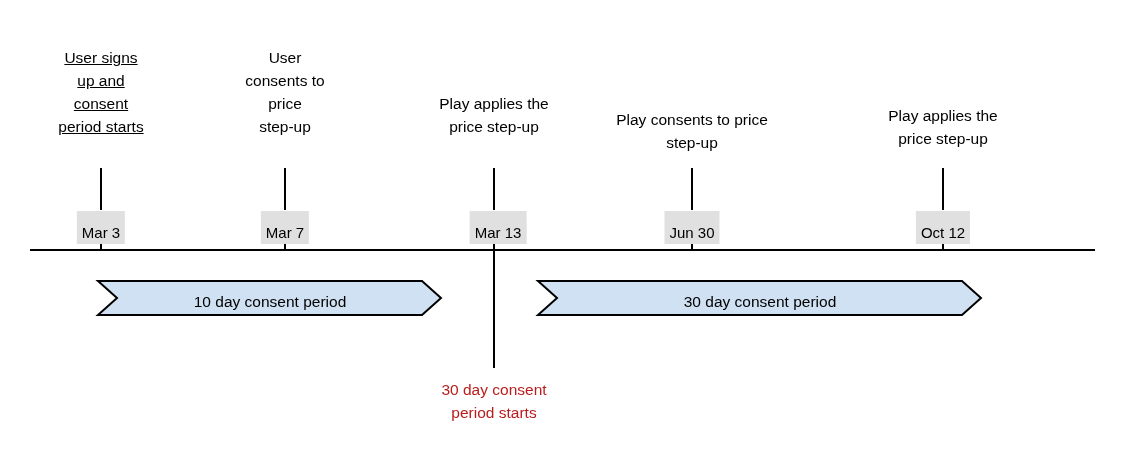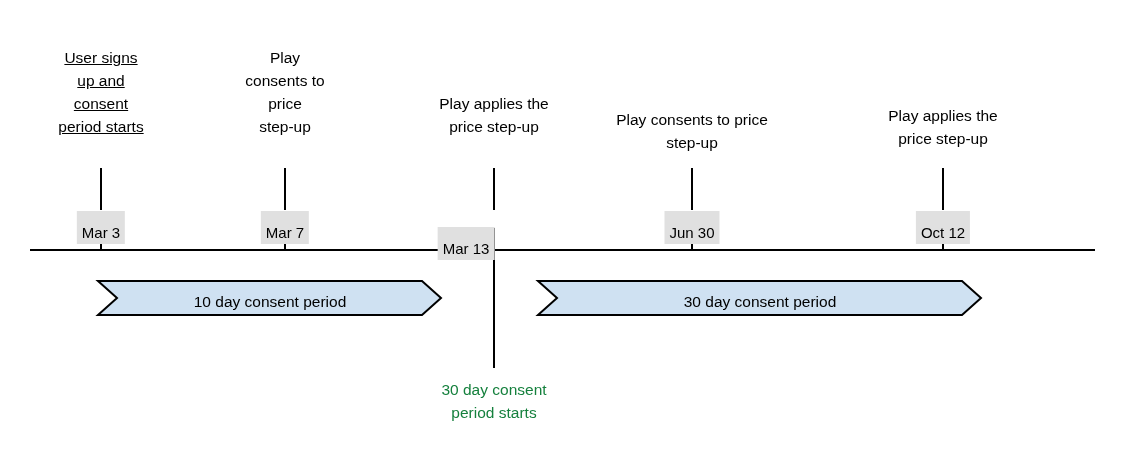--- a/index.html
+++ b/index.html
@@ -79,21 +79,21 @@
     white-space: pre-line;
     color: #000000;
   }
   .caption-bottom {
     position: absolute;
     transform: translateX(-50%);
     text-align: center;
     font-size: 15.5px;
     line-height: 23px;
     white-space: pre-line;
-    color: #15803d;
+    color: #b91c1c;
     top: 378px;
   }
 
   
   .banner {
     position: absolute;
     top: 280px;
     height: 36px;
   }
   .banner svg {
@@ -124,37 +124,37 @@
   <div class="caption" style="left:101px; top:46px;text-decoration:underline;">User signs
 up and
 consent
 period starts</div>
   <div class="event" style="left:101px;">
     <div class="tick tick-upper"></div>
     <div class="tick tick-lower"></div>
   </div>
   <div class="date-chip" style="left:101px;">Mar 3</div>
 
-  <div class="caption" style="left:285px; top:46px;">Play
+  <div class="caption" style="left:285px; top:46px;">User
 consents to
 price
 step-up</div>
   <div class="event" style="left:285px;">
     <div class="tick tick-upper"></div>
     <div class="tick tick-lower"></div>
   </div>
   <div class="date-chip" style="left:285px;">Mar 7</div>
 
   <div class="caption" style="left:494px; top:92px;">Play applies the
 price step-up</div>
   <div class="event" style="left:494px;">
     <div class="tick tick-upper"></div>
     <div class="tick tick-through"></div>
   </div>
-  <div class="date-chip" style="left:466px;margin-top:16px;">Mar 13</div>
+  <div class="date-chip" style="left:498px;">Mar 13</div>
   <div class="caption-bottom" style="left:494px;">30 day consent
 period starts</div>
 
   <div class="caption" style="left:692px; top:108px;">Play consents to price
 step-up</div>
   <div class="event" style="left:692px;">
     <div class="tick tick-upper"></div>
     <div class="tick tick-lower"></div>
   </div>
   <div class="date-chip" style="left:692px;">Jun 30</div>

